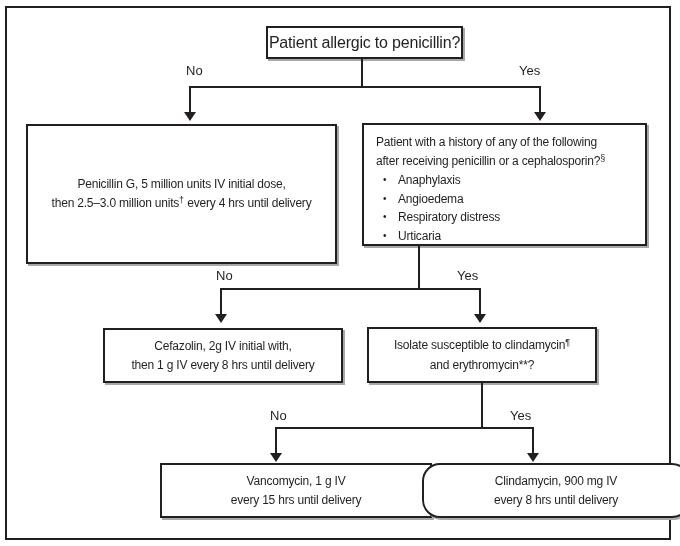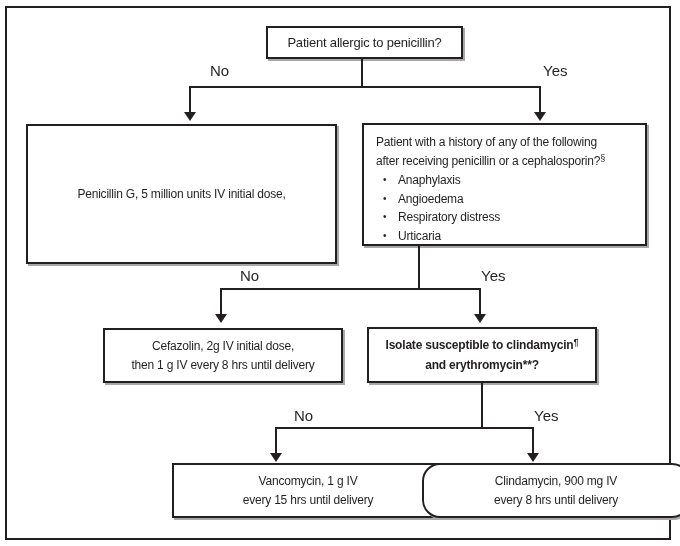--- a/index.html
+++ b/index.html
@@ -55,26 +55,25 @@
   .hline { height: 2px; }
   .arrowhead {
     position: absolute;
     width: 0; height: 0;
     border-left: 6px solid transparent;
     border-right: 6px solid transparent;
     border-top: 9px solid var(--line);
   }
   .edge-label {
     position: absolute;
-    font-size: 15px;
+    font-size: 13px;
     line-height: 15px;
     white-space: nowrap;
-    margin-left: 24px;
   }
-  .q-top { font-size: 13px; }
+  .q-top { font-size: 16px; }
 </style>
 </head>
 <body>
 
 <div class="stage">
 
   <div class="frame"></div>
 
   <div class="box q-top" style="left:266px; top:26px; width:197px; height:33px;">
     <div class="ln">Patient allergic to penicillin?</div>
@@ -84,20 +83,21 @@
   <div class="hline" style="left:189px; top:86px; width:352px;"></div>
   <div class="vline" style="left:189px; top:86px; height:27px;"></div>
   <div class="vline" style="left:539px; top:86px; height:27px;"></div>
   <div class="arrowhead" style="left:184px; top:112px;"></div>
   <div class="arrowhead" style="left:534px; top:112px;"></div>
   <div class="edge-label" style="left:186px; top:63px;">No</div>
   <div class="edge-label" style="left:519px; top:63px;">Yes</div>
 
   <div class="box" style="left:26px; top:124px; width:311px; height:140px;">
     <div class="ln">Penicillin G, 5 million units IV initial dose,</div>
+    <div class="ln"><span>then 2.5–3.0 million units</span><span class="sup">†</span><span> every 4 hrs until delivery</span></div>
   </div>
 
   <div class="box box-left" style="left:362px; top:123px; width:285px; height:123px;">
     <div class="ln">Patient with a history of any of the following</div>
     <div class="ln"><span>after receiving penicillin or a cephalosporin?</span><span class="sup">§</span></div>
     <div class="bullet-row">
         <span class="bdot">•</span>
         <span>Anaphylaxis</span>
       </div>
     <div class="bullet-row">
@@ -117,39 +117,39 @@
   <div class="vline" style="left:418px; top:246px; height:43px;"></div>
   <div class="hline" style="left:220px; top:288px; width:261px;"></div>
   <div class="vline" style="left:220px; top:288px; height:27px;"></div>
   <div class="vline" style="left:479px; top:288px; height:27px;"></div>
   <div class="arrowhead" style="left:215px; top:314px;"></div>
   <div class="arrowhead" style="left:474px; top:314px;"></div>
   <div class="edge-label" style="left:216px; top:268px;">No</div>
   <div class="edge-label" style="left:457px; top:268px;">Yes</div>
 
   <div class="box" style="left:103px; top:328px; width:240px; height:55px;">
-    <div class="ln">Cefazolin, 2g IV initial dose,</div>
+    <div class="ln">Cefazolin, 2g IV initial with,</div>
     <div class="ln">then 1 g IV every 8 hrs until delivery</div>
   </div>
 
-  <div class="box" style="left:367px; top:327px; width:230px; height:56px;font-weight:bold;">
+  <div class="box" style="left:367px; top:327px; width:230px; height:56px;">
     <div class="ln"><span>Isolate susceptible to clindamycin</span><span class="sup">¶</span></div>
     <div class="ln">and erythromycin**?</div>
   </div>
 
   <div class="vline" style="left:481px; top:383px; height:45px;"></div>
   <div class="hline" style="left:275px; top:427px; width:259px;"></div>
   <div class="vline" style="left:275px; top:427px; height:27px;"></div>
   <div class="vline" style="left:532px; top:427px; height:27px;"></div>
   <div class="arrowhead" style="left:270px; top:453px;"></div>
   <div class="arrowhead" style="left:527px; top:453px;"></div>
   <div class="edge-label" style="left:270px; top:408px;">No</div>
   <div class="edge-label" style="left:510px; top:408px;">Yes</div>
 
-  <div class="box" style="left:172px; top:463px; width:272px; height:55px;">
+  <div class="box" style="left:160px; top:463px; width:272px; height:55px;">
     <div class="ln">Vancomycin, 1 g IV</div>
     <div class="ln">every 15 hrs until delivery</div>
   </div>
 
   <div class="box" style="left:422px; top:463px; width:268px; height:55px;border-radius:18px;">
     <div class="ln">Clindamycin, 900 mg IV</div>
     <div class="ln">every 8 hrs until delivery</div>
   </div>
 
 </div>

